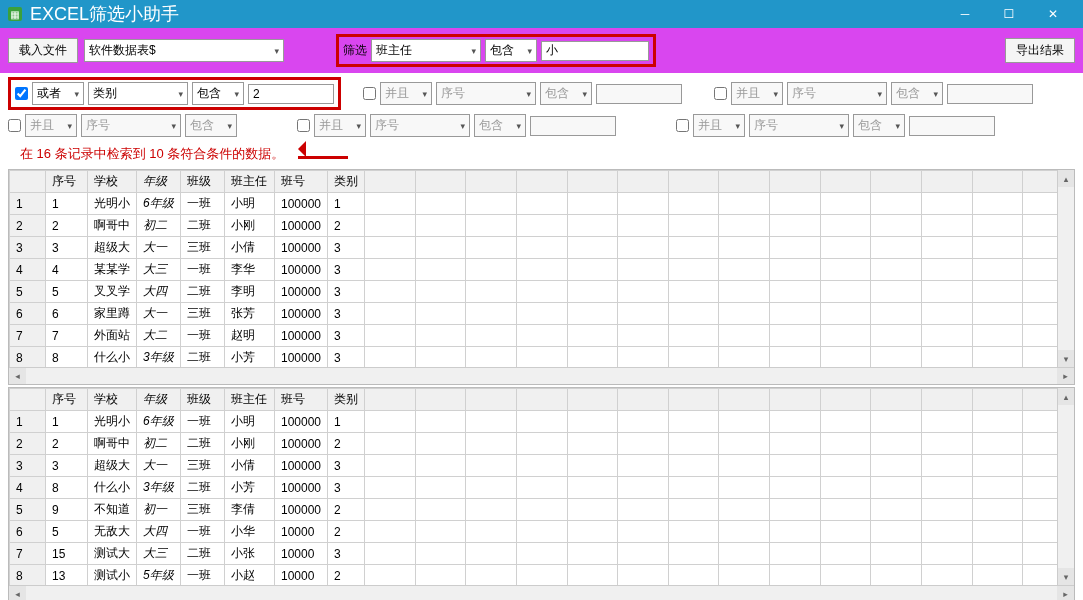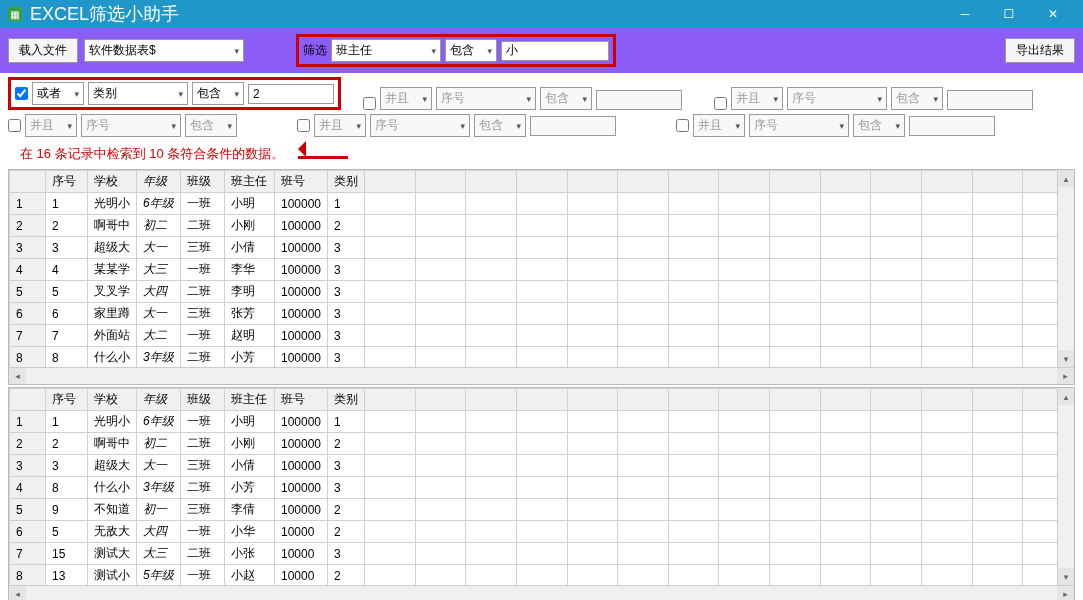--- a/index.html
+++ b/index.html
@@ -2,27 +2,27 @@
 <html><head>
 <meta charset="utf-8">
 <style>
 * { box-sizing: border-box; margin: 0; padding: 0; }
 body { font-family: "Microsoft YaHei", Arial, sans-serif; font-size: 12px; background: #fff; width: 1083px; height: 600px; overflow: hidden; position: relative; }
 .titlebar { background: #2196c9; color: #fff; height: 28px; display: flex; align-items: center; padding: 0 8px; }
 .titlebar .icon { width: 14px; height: 14px; background: #3ba03b; border-radius: 2px; margin-right: 8px; display: flex; align-items: center; justify-content: center; font-size: 10px; color: #fff; }
 .titlebar .title { flex: 1; font-size: 18px; }
 .titlebar .winbtns { display: flex; gap: 0; }
 .titlebar .winbtn { width: 44px; height: 28px; display: flex; align-items: center; justify-content: center; cursor: pointer; }
-.toolbar { padding: 6px 8px; display: flex; align-items: center; gap: 6px; background: #8b5cf6; }
+.toolbar { padding: 6px 8px; display: flex; align-items: center; gap: 6px; background: #d946ef; }
 .btn { border: 1px solid #999; background: #f5f5f5; padding: 3px 10px; cursor: pointer; font-size: 12px; }
 .btn-primary { border: 1px solid #3355cc; background: #f5f5f5; padding: 3px 40px; font-weight: bold; color: #000; }
 .dropdown { border: 1px solid #999; background: #fff; padding: 2px 4px; display: inline-flex; align-items: center; gap: 4px; min-width: 40px; font-size: 12px; }
 .dropdown .arrow { margin-left: auto; font-size: 9px; color: #555; }
 .input-box { border: 1px solid #999; background: #fff; padding: 2px 4px; font-size: 12px; min-width: 60px; }
-.filter-row { padding: 4px 8px; display: flex; align-items: flex-end; gap: 4px; }
+.filter-row { padding: 4px 8px; display: flex; align-items: center; gap: 4px; }
 .red-box { border: 3px solid #cc0000; display: flex; align-items: center; gap: 4px; padding: 2px 4px; }
 .checkbox { display: inline-flex; align-items: center; gap: 2px; }
 .checkbox input { width: 13px; height: 13px; }
 .status-line { padding: 4px 20px; color: #cc0000; font-size: 13px; display: flex; align-items: center; gap: 14px; }
 .red-arrow { display: inline-block; position: relative; }
 .red-arrow::before { content: ''; position: absolute; left: -8px; top: -6px; border: 8px solid transparent; border-right-color: #cc0000; }
 .red-arrow::after { content: ''; display: inline-block; width: 50px; height: 3px; background: #cc0000; }
 .table-container { margin: 2px 8px; border: 1px solid #bbb; position: relative; }
 .table-wrap { overflow: hidden; height: 198px; position: relative; }
 table { border-collapse: collapse; width: 100%; background: #fff; }
@@ -54,21 +54,21 @@
   <div class="title">EXCEL筛选小助手</div>
   <div class="winbtns">
     <div class="winbtn">─</div>
     <div class="winbtn">☐</div>
     <div class="winbtn">✕</div>
   </div>
 </div>
 
 <div class="toolbar">
   <button class="btn">载入文件</button>
-  <div class="dropdown" style="width:160px">
+  <div class="dropdown" style="width:200px">
     <span>软件数据表$</span>
     <span class="arrow">▾</span>
   </div>
   <div style="width:40px"></div>
   <div class="red-box">
     <span>筛选</span>
     <div class="dropdown" style="width:110px">
       <span>班主任</span>
         <span class="arrow">▾</span>
     </div>

